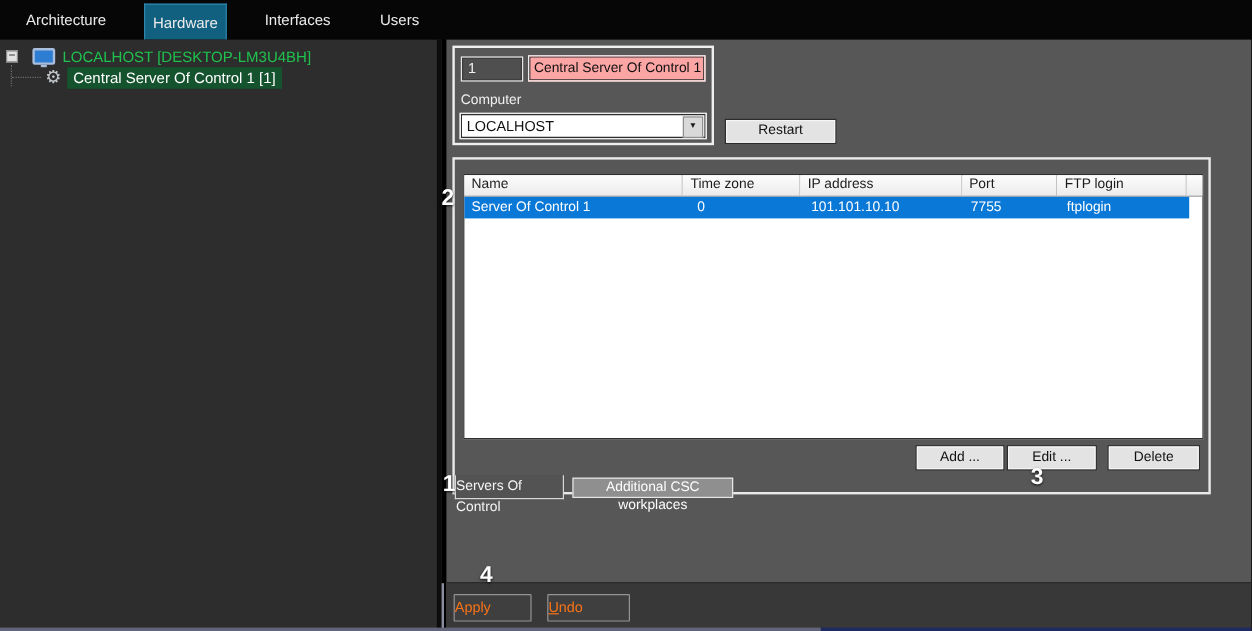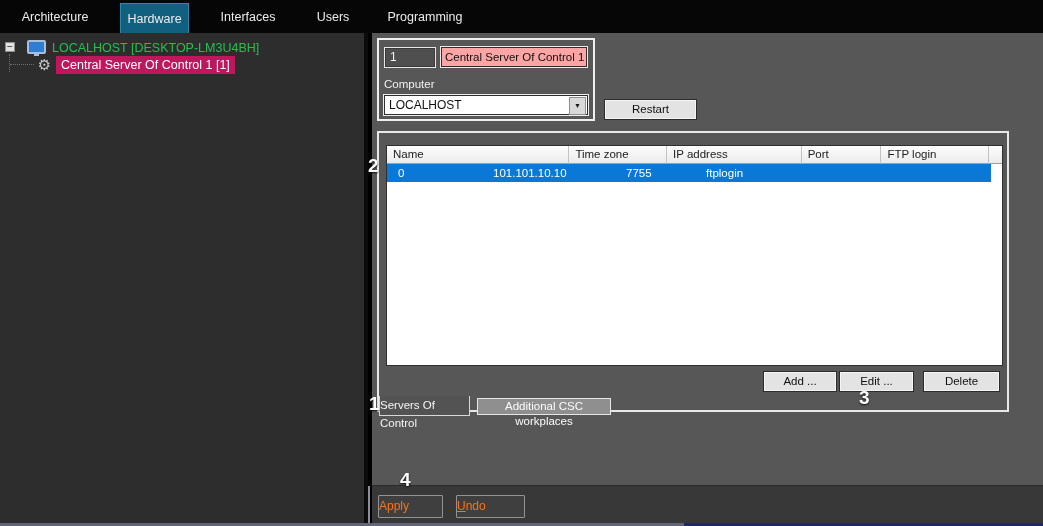--- a/index.html
+++ b/index.html
@@ -18,21 +18,21 @@
   .expander{position:absolute;left:5px;top:2px;width:10px;height:10px;background:#e2e2e2;border:1px solid #8d8d8d;
             color:#1a1a1a;font-size:10px;line-height:7px;text-align:center;}
   .dot-v{position:absolute;left:9px;top:14px;height:18px;border-left:1px dotted #6f6f6f;}
   .dot-h{position:absolute;left:10px;top:31px;width:24px;border-top:1px dotted #6f6f6f;}
   .monitor{position:absolute;left:27px;top:0px;width:19px;height:14px;background:#2d7dd2;
            border:2px solid #a9bedd;border-radius:2px;}
   .monitor-stand{position:absolute;left:34px;top:14px;width:5px;height:2px;background:#a9bedd;}
   .root-label{position:absolute;left:52px;top:0px;font-size:12.5px;color:#1fc24e;line-height:16px;}
   .tree-row2{position:absolute;left:0;top:23px;height:18px;width:100%;}
   .gear{position:absolute;left:36px;top:0px;width:17px;height:17px;color:#c3c7cb;font-size:15px;line-height:17px;text-align:center;}
-  .child-label{position:absolute;left:56px;top:0px;background:#be185d;color:#fff;font-size:12.5px;line-height:16px;padding:1px 5px;}
+  .child-label{position:absolute;left:56px;top:0px;background:#14532d;color:#fff;font-size:12.5px;line-height:16px;padding:1px 5px;}
 
   
   .rightpane{position:absolute;left:372px;top:33px;width:671px;height:493px;background:#575757;}
 
   
   .groupbox{position:absolute;left:5px;top:5px;width:218px;height:83px;border:2px solid #efefef;}
   .id-field{position:absolute;left:5px;top:7px;width:52px;height:21px;border:1px solid #e8e8e8;
             box-shadow:inset 0 0 0 1px #3a3a3a;color:#f2f2f2;font-size:12px;line-height:19px;padding-left:5px;background:#4f4f4f;}
   .name-field{position:absolute;left:61px;top:6px;width:148px;height:22px;border:1px solid #ececec;
               box-shadow:inset 0 0 0 1px #2e2e2e;background:#fca5a5;color:#101010;font-size:11.5px;line-height:20px;padding:0 0 0 4px;}
@@ -86,21 +86,20 @@
 </head>
 <body>
 
 <div id="stage">
 
   <div class="topbar">
     <div class="toptab" style="left:14px;width:82px;">Architecture</div>
     <div class="toptab active" style="left:120px;width:69px;">Hardware</div>
     <div class="toptab" style="left:205px;width:86px;">Interfaces</div>
     <div class="toptab" style="left:302px;width:62px;">Users</div>
-    <div class="toptab" style="left:380px;width:90px;">Programming</div>
   </div>
 
   <div class="leftpane">
     <div class="tree-row1">
       <div class="expander">−</div>
       <div class="dot-v"></div>
       <div class="monitor"></div>
       <div class="monitor-stand"></div>
       <div class="root-label">LOCALHOST [DESKTOP-LM3U4BH]</div>
     </div>
@@ -129,20 +128,21 @@
       <div class="table">
         <div class="thead">
           <div class="th col0">Name</div>
           <div class="th col1">Time zone</div>
           <div class="th col2">IP address</div>
           <div class="th col3">Port</div>
           <div class="th col4">FTP login</div>
           <div class="th col5"></div>
         </div>
         <div class="trow">
+          <div class="td col0">Server Of Control 1</div>
           <div class="td col1">0</div>
           <div class="td col2">101.101.10.10</div>
           <div class="td col3">7755</div>
           <div class="td col4">ftplogin</div>
         </div>
       </div>
 
       <div class="btn-light add-btn">Add ...</div>
       <div class="btn-light edit-btn">Edit ...</div>
       <div class="btn-light delete-btn">Delete</div>

